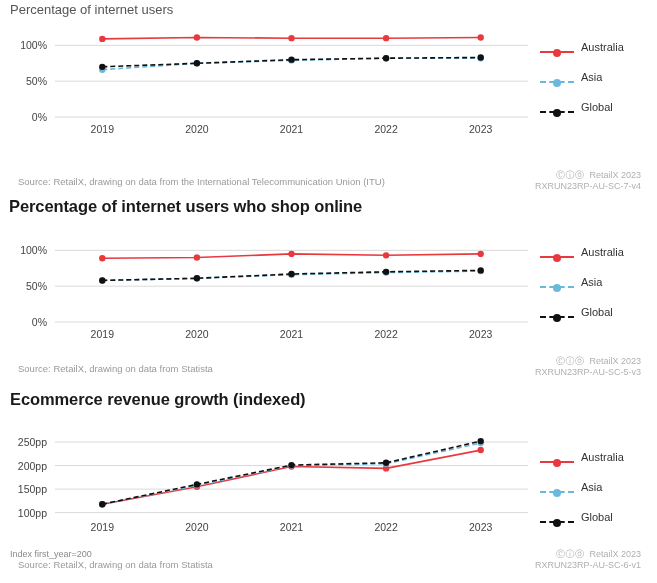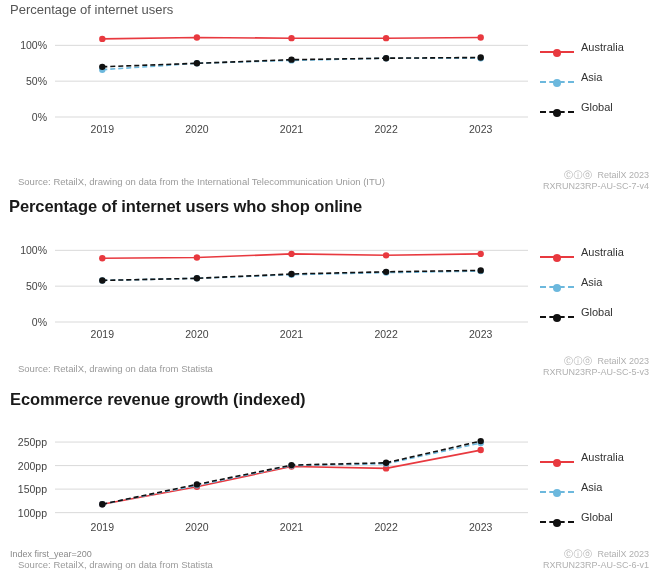--- a/index.html
+++ b/index.html
@@ -24,21 +24,21 @@
   .legend-row{display:flex;align-items:flex-end;height:20px;margin-bottom:10px;}
   .legend-line{width:34px;height:0;position:relative;margin-right:7px;}
   .legend-dot{
     position:absolute;left:13px;top:-4px;width:8px;height:8px;border-radius:50%;
   }
   .legend-label{white-space:nowrap;}
   .footer-left{
     font-size:9.5px;color:#9a9a9a;padding-left:18px;
   }
   .footer-right{
-    position:absolute;right:8px;font-size:9px;color:#b0b0b0;text-align:right;line-height:1.25;
+    position:absolute;right:16px;font-size:9px;color:#b0b0b0;text-align:right;line-height:1.25;
   }
   .idx-note{font-size:9px;color:#8a8a8a;padding-left:10px;}
   .cc{letter-spacing:0.5px;}
 </style>
 </head>
 <body>
 
 <div class="panel" style="height:193px;">
   <div class="panel-sub">Percentage of internet users</div>
   <div class="plot-wrap">

